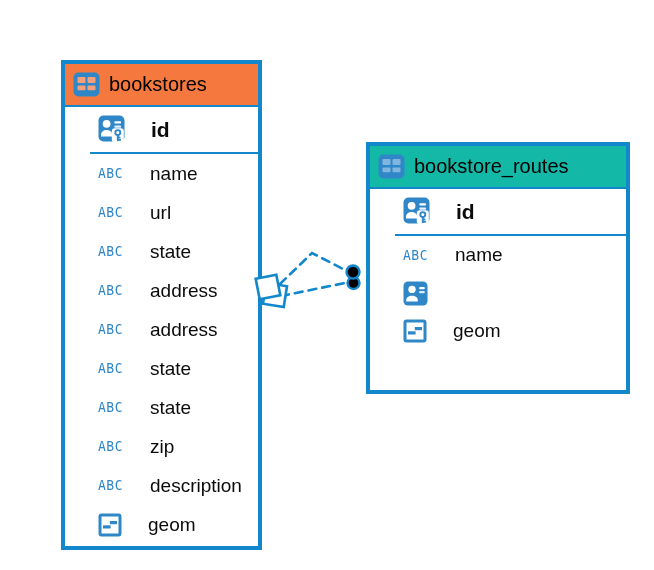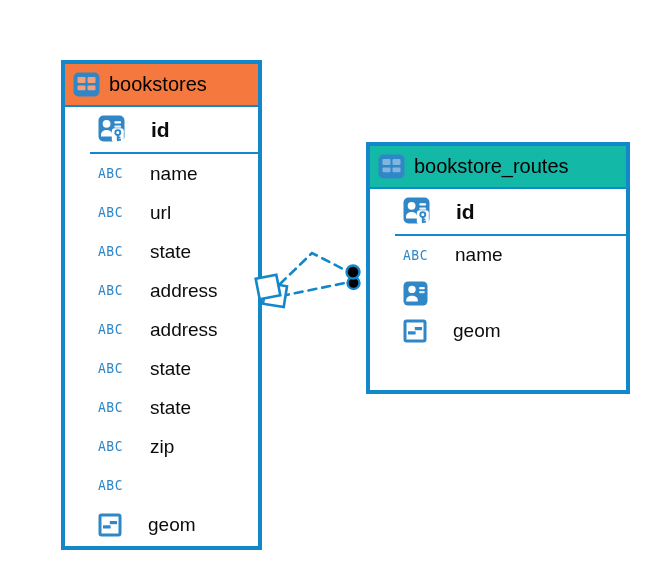--- a/index.html
+++ b/index.html
@@ -103,20 +103,21 @@
       <div class="row field">
         <span class="icon abc-icon">ABC</span>
         <span>state</span>
       </div>
       <div class="row field">
         <span class="icon abc-icon">ABC</span>
         <span>zip</span>
       </div>
       <div class="row field">
         <span class="icon abc-icon">ABC</span>
+        <span>description</span>
       </div>
       <div class="row field">
         <span class="icon">
           <svg width="24" height="24" viewBox="0 0 24 24">
             <rect x="2" y="2" width="20" height="20" rx="1.5" fill="#fff" stroke="#3087c8" stroke-width="3"></rect>
             <rect x="5" y="12.3" width="7.6" height="3.2" fill="#3087c8"></rect>
             <rect x="11.8" y="8" width="7.2" height="3.2" fill="#3087c8"></rect>
           </svg>
         </span>
         <span>geom</span>

